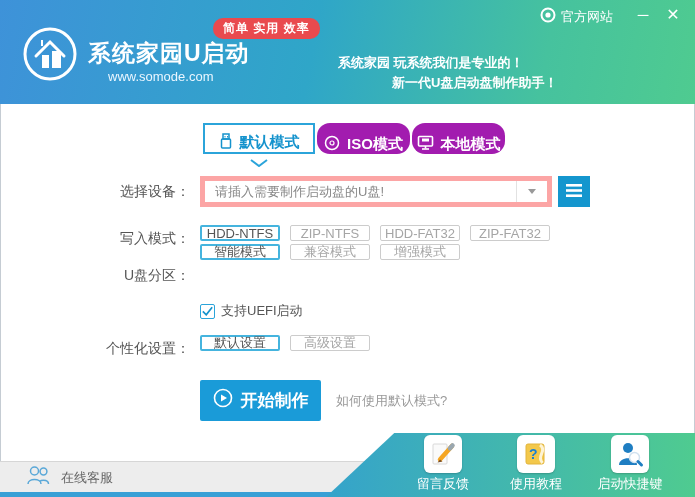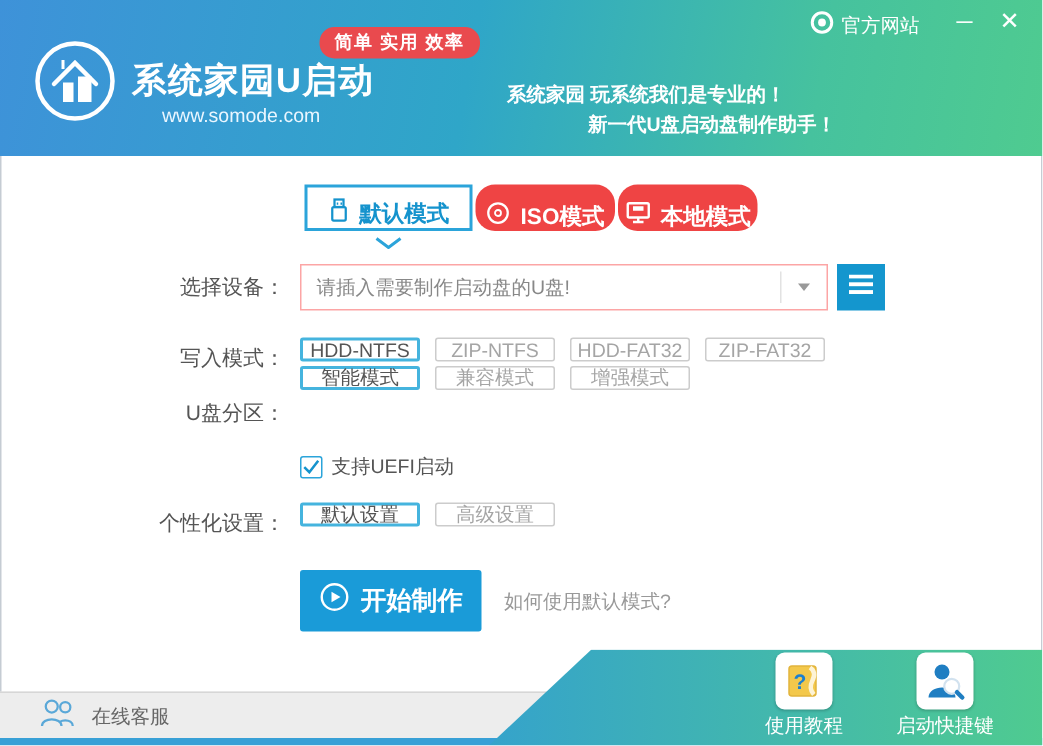--- a/index.html
+++ b/index.html
@@ -21,27 +21,27 @@
     color:#fff;font-size:13px;cursor:pointer;}
   .win-btn{position:absolute;top:2px;width:26px;height:24px;display:flex;align-items:center;
     justify-content:center;color:#fff;font-size:15px;cursor:pointer;}
   .win-min{left:630px;} .win-close{left:660px;font-size:16px;}
 
   
   .tabs{position:absolute;left:203px;top:123px;display:flex;gap:2px;}
   .tab{height:31px;box-sizing:border-box;display:flex;align-items:flex-end;justify-content:center;
     gap:7px;font-size:15px;font-weight:bold;cursor:pointer;}
   .tab-active{width:112px;background:#fff;border:2px solid #2ba4da;color:#1593cd;}
-  .tab-blue{width:93px;background:#ef4444;color:#fff;border-radius:13px;}
+  .tab-blue{width:93px;background:#a21caf;color:#fff;border-radius:13px;}
   .tab-caret{position:absolute;left:250px;top:153px;}
 
   
   .row-label{position:absolute;left:5px;width:185px;text-align:right;font-size:14px;color:#555;}
   .select-box{position:absolute;left:200px;top:176px;width:352px;height:31px;box-sizing:border-box;
-    border:1px solid #fca5a5;background:#fff;display:flex;align-items:center;cursor:pointer;}
+    border:5px solid #fca5a5;background:#fff;display:flex;align-items:center;cursor:pointer;}
   .select-text{flex:1;padding-left:10px;font-size:13px;color:#888;white-space:nowrap;overflow:hidden;}
   .select-caret-zone{width:30px;height:21px;border-left:1px solid #e2e2e2;display:flex;
     align-items:center;justify-content:center;}
   .caret-down{width:0;height:0;border-left:4px solid transparent;border-right:4px solid transparent;
     border-top:5px solid #999;}
   .menu-btn{position:absolute;left:558px;top:176px;width:32px;height:31px;background:#1496ce;
     display:flex;align-items:center;justify-content:center;cursor:pointer;}
   .opt-group{position:absolute;left:200px;display:flex;}
   .opt-btn{width:80px;height:16px;box-sizing:border-box;margin-right:10px;background:#fff;
     border:1px solid #ccc;border-radius:2px;display:flex;align-items:center;justify-content:center;
@@ -212,20 +212,31 @@
       <svg width="27" height="21" viewBox="0 0 27 21">
         <circle cx="17.5" cy="6.5" r="3.4" fill="none" stroke="#5aa8d8" stroke-width="1.5"></circle>
         <path d="M12.5 19 c0-5 10-5 10 0" fill="none" stroke="#5aa8d8" stroke-width="1.5"></path>
         <circle cx="8.5" cy="6" r="4" fill="#ededed" stroke="#5aa8d8" stroke-width="1.5"></circle>
         <path d="M2 19 c0-6 13-6 13 0" fill="#ededed" stroke="#5aa8d8" stroke-width="1.5"></path>
       </svg>
     </span>
     <span class="service-label">在线客服</span>
   </div>
 
+  <div class="footer-action fa-1">
+    <div class="action-icon">
+      <svg width="28" height="28" viewBox="0 0 28 28">
+        <rect x="4" y="4" width="14" height="20" rx="1" fill="#fafafa" stroke="#d8d8d8"></rect>
+        <line x1="23" y1="6" x2="11" y2="19.5" stroke="#f5a623" stroke-width="4.5" stroke-linecap="round"></line>
+        <line x1="23.5" y1="5.5" x2="21" y2="8.3" stroke="#9aa7b0" stroke-width="4.5" stroke-linecap="round"></line>
+        <polygon points="8.5,22.5 11,19.5 13.5,21.5" fill="#7a4f28"></polygon>
+      </svg>
+    </div>
+    <div class="action-label">留言反馈</div>
+  </div>
 
   <div class="footer-action fa-2">
     <div class="action-icon">
       <svg width="28" height="28" viewBox="0 0 28 28">
         <rect x="4" y="4" width="18" height="20" rx="2" fill="#f3c84b" stroke="#e2b43c"></rect>
         <path d="M18 5 q4.5 3 1.5 9 q-2.5 5 1 9" fill="none" stroke="#fdf3d6" stroke-width="3"></path>
         <text x="7" y="19" font-family="Liberation Sans,sans-serif" font-size="14" font-weight="bold" fill="#1b7fd0">?</text>
       </svg>
     </div>
     <div class="action-label">使用教程</div>

